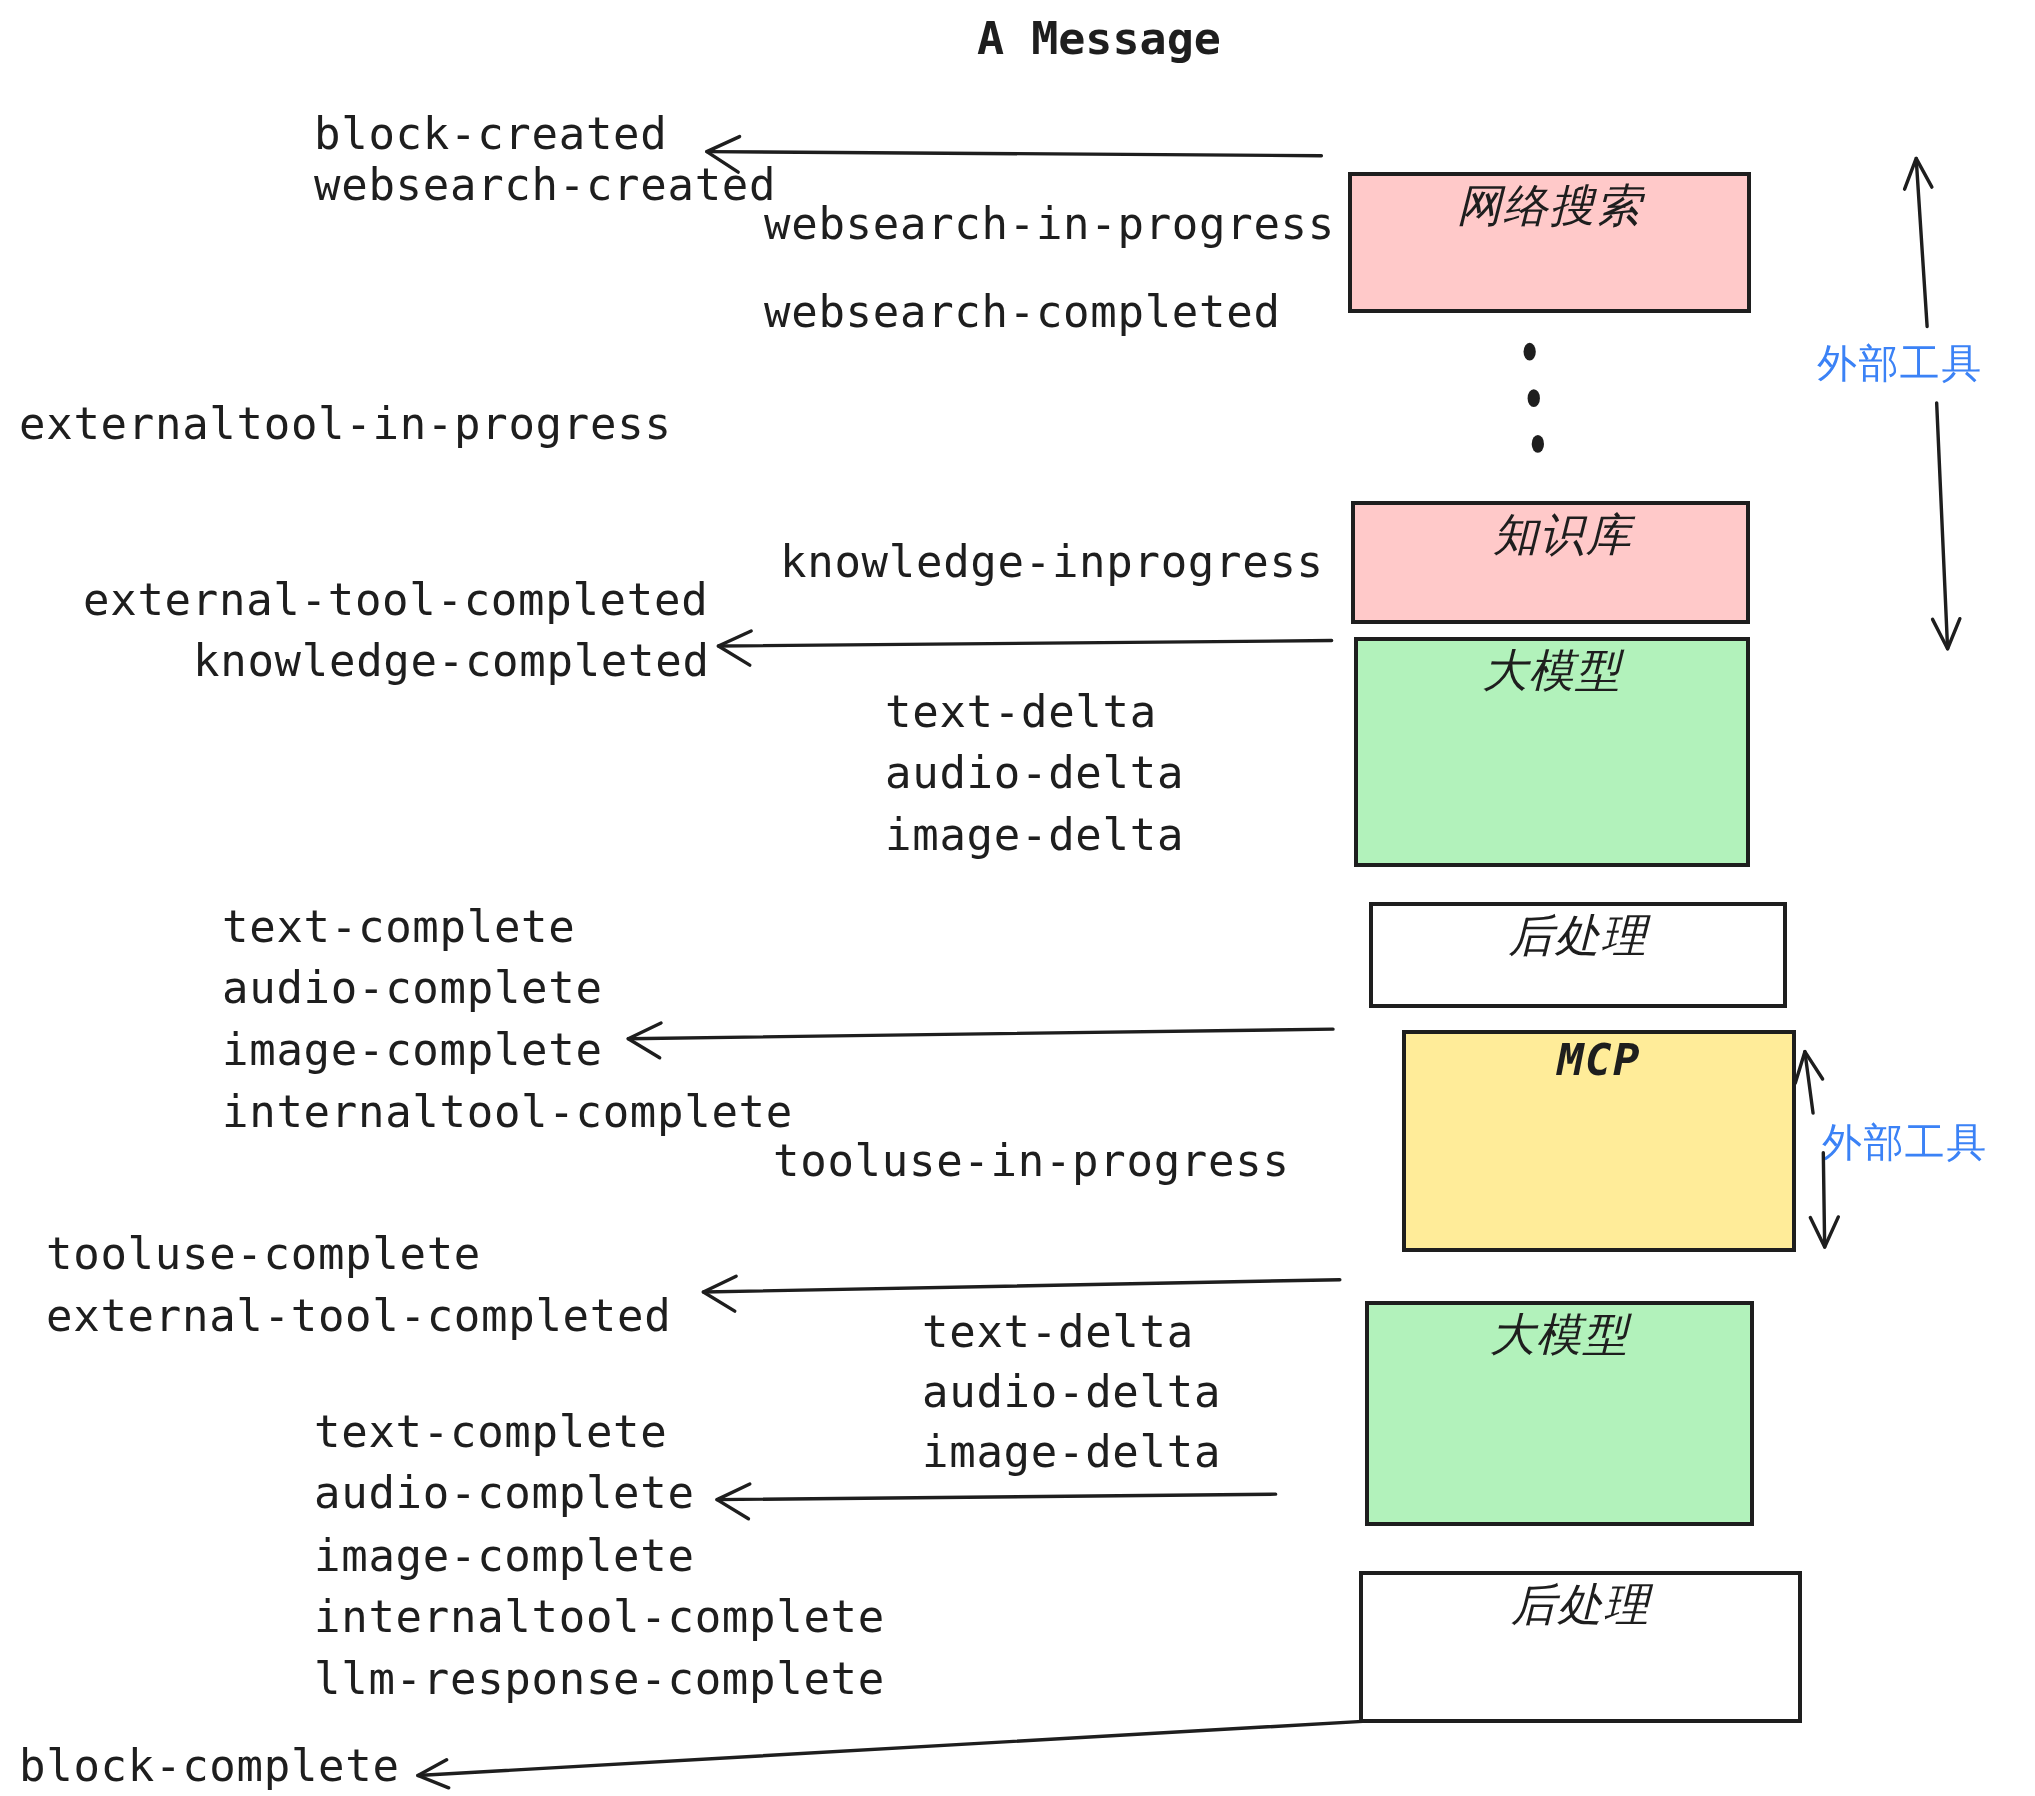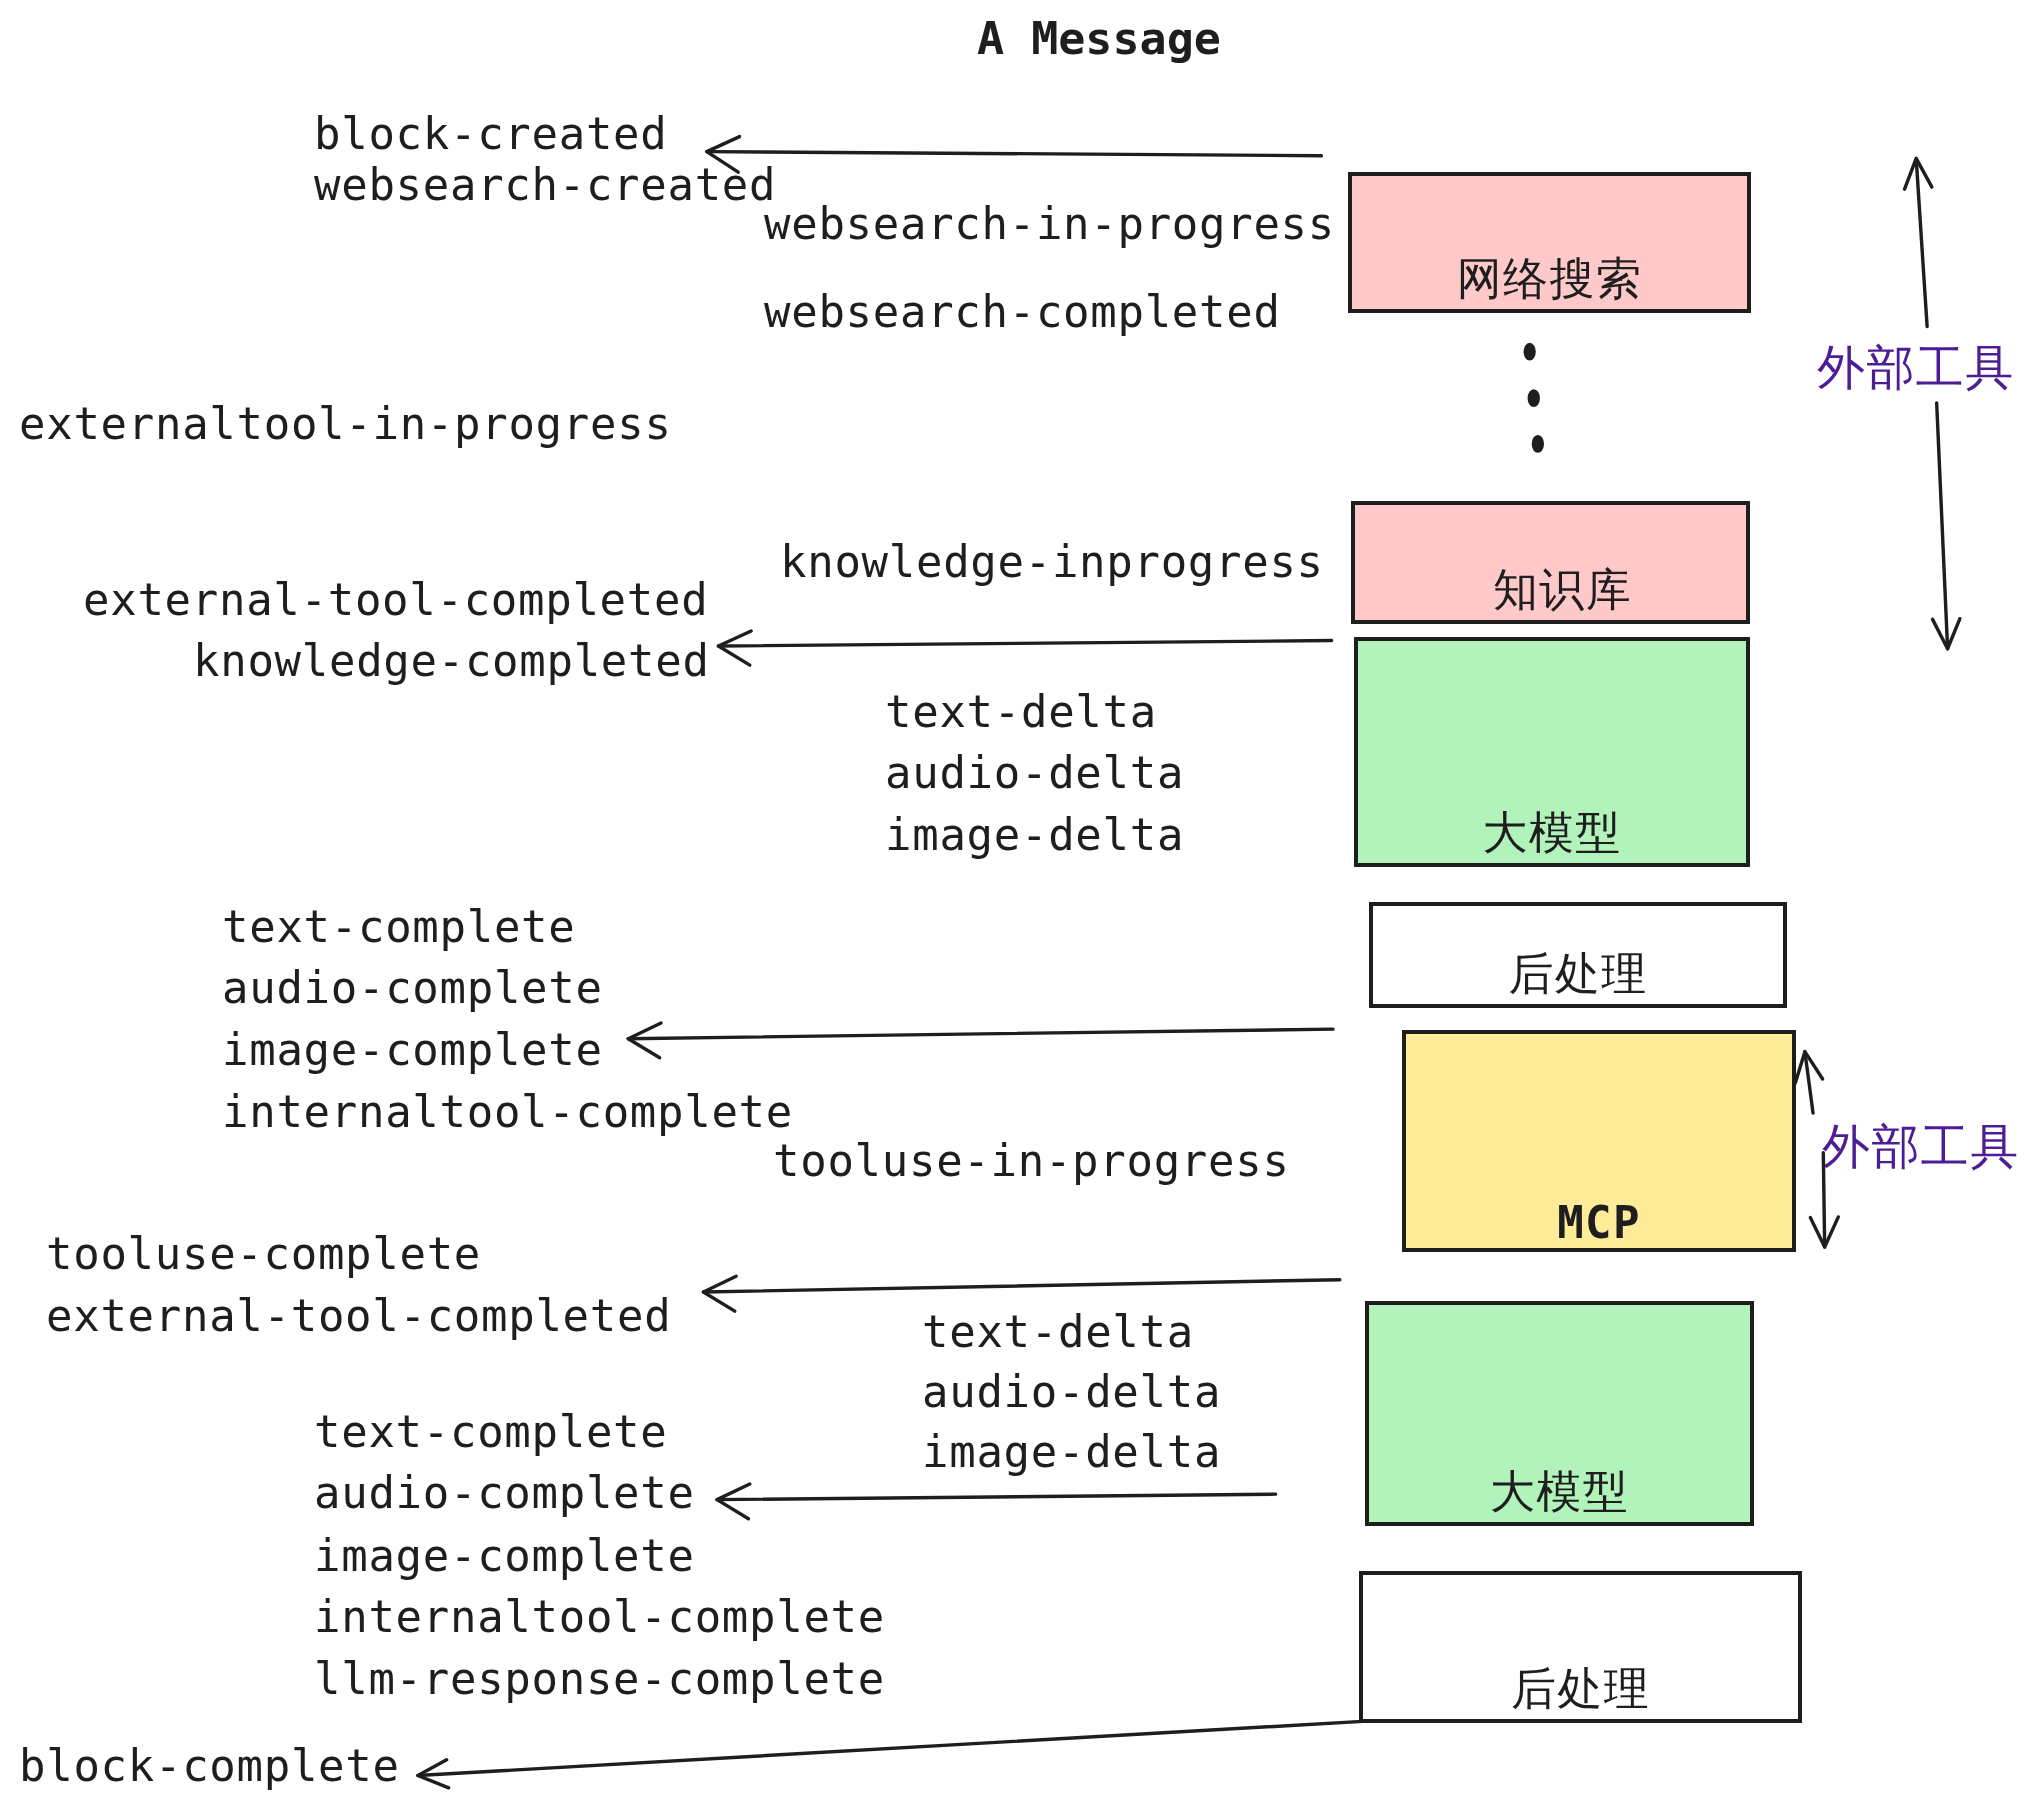--- a/index.html
+++ b/index.html
@@ -22,40 +22,41 @@
   .title{
     position:absolute;
     font-size:45px;
     font-weight:bold;
     white-space:nowrap;
     color:#1e1e1e;
   }
   .box{
     position:absolute;
     border:4.1px solid #1e1e1e;
-    display:flex;align-items:flex-end;justify-content:center;
+    display:flex;align-items:flex-start;justify-content:center;
     box-sizing:border-box;
+    font-style:italic;
   }
   .box-label{
     font-family:"Liberation Sans","DejaVu Sans",sans-serif;
     font-size:45px;
     color:#1e1e1e;
     letter-spacing:1.4px;
     white-space:nowrap;
   }
   .box-label.mono{
     font-family:"DejaVu Sans Mono","Liberation Mono",monospace;
     font-weight:bold;
     font-size:44px;
   }
   .side-label{
     position:absolute;
     font-family:"Liberation Sans","DejaVu Sans",sans-serif;
-    font-size:48px;
-    color:#4c1d95;
+    font-size:40px;
+    color:#3b82f6;
     letter-spacing:1.4px;
     white-space:nowrap;
   }
   svg.overlay{
     position:absolute;left:0;top:0;width:2035px;height:1796px;
     pointer-events:none;
   }
   svg.overlay path, svg.overlay line{
     stroke:#1e1e1e;stroke-width:5;fill:none;
     stroke-linecap:round;stroke-linejoin:round;

